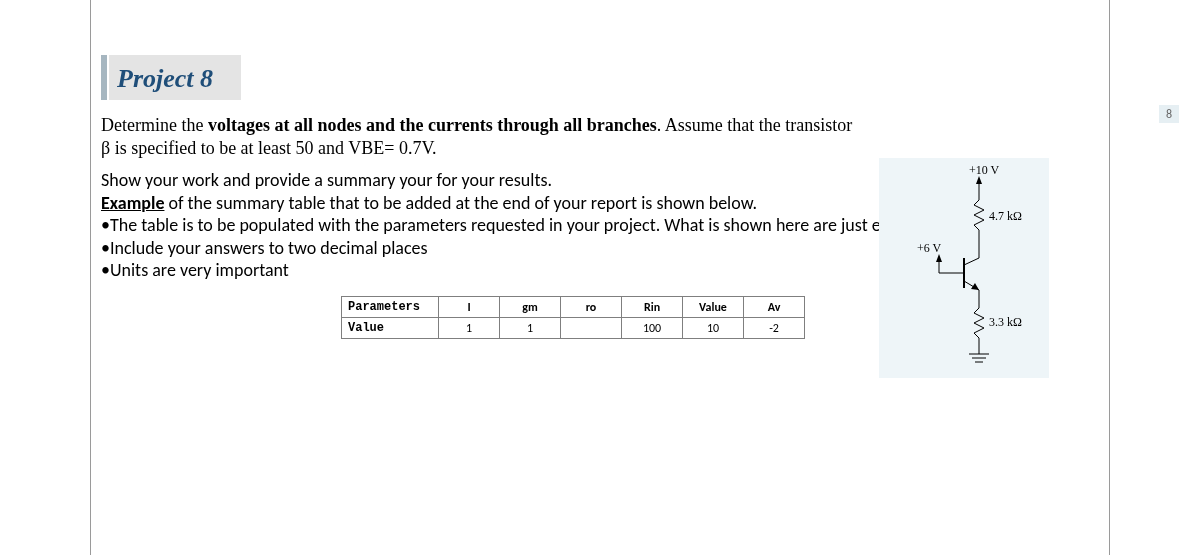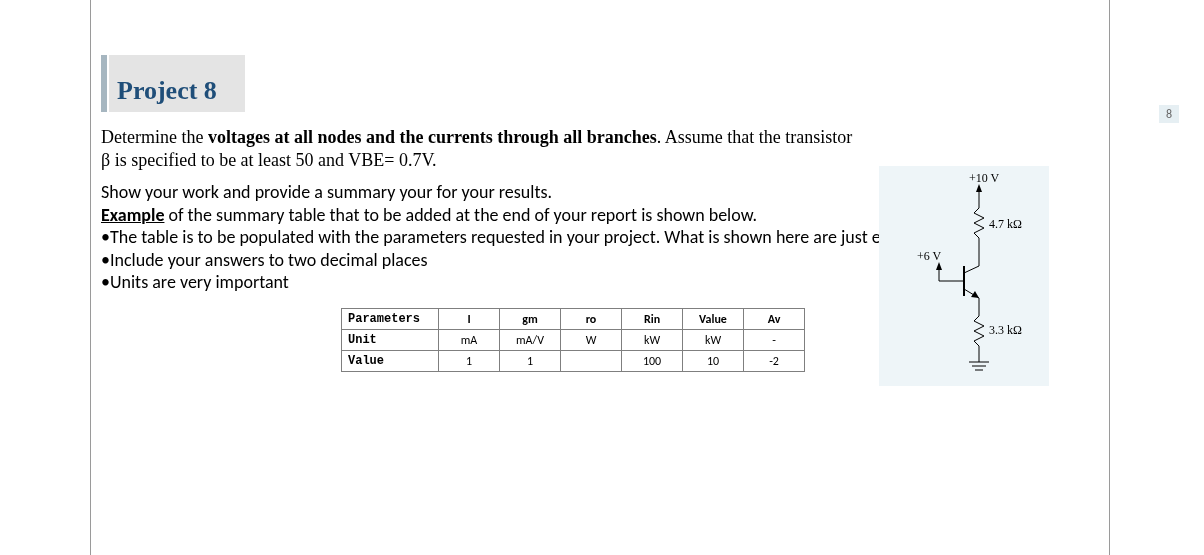--- a/index.html
+++ b/index.html
@@ -39,21 +39,22 @@
     margin-left: 10px;
     margin-bottom: 14px;
   }
   .title-bar {
     width: 6px;
     background: #a6b6c0;
     margin-right: 2px;
   }
   .title {
     background: #e4e4e4;
-    padding: 21px 28px 6px 8px;
+    padding: 9px 28px 6px 8px;
+    font-style: italic;
     font-weight: bold;
     color: #1f4e79;
     font-size: 26px;
   }
   .content {
     margin: 0 14px 0 10px;
   }
   .prompt {
     font-size: 18px;
     line-height: 1.25;
@@ -90,21 +91,21 @@
     min-width: 70px;
     padding-left: 6px;
     padding-right: 18px;
     font-family: Liberation Mono, monospace;
   }
   .tbl tr:first-child td { font-weight: bold; }
   
   .circuit {
     position: absolute;
     right: 60px;
-    top: 166px;
+    top: 158px;
     width: 170px;
     height: 220px;
     background: #eef5f8;
   }
   .circuit text {
     font-family: "Times New Roman", Times, serif;
     font-size: 12px;
     fill: #000;
   }
 </style>
@@ -175,29 +176,20 @@
           <tr>
         <td class="rowh">Parameters</td>
         <td>I</td>
         <td>gm</td>
         <td>ro</td>
         <td>Rin</td>
         <td>Value</td>
         <td>Av</td>
       </tr>
       <tr>
-        <td class="rowh">Unit</td>
-        <td>mA</td>
-        <td>mA/V</td>
-        <td>W</td>
-        <td>kW</td>
-        <td>kW</td>
-        <td>-</td>
-      </tr>
-      <tr>
         <td class="rowh">Value</td>
         <td>1</td>
         <td>1</td>
         <td></td>
         <td>100</td>
         <td>10</td>
         <td>-2</td>
       </tr>
     </tbody>
       </table>

